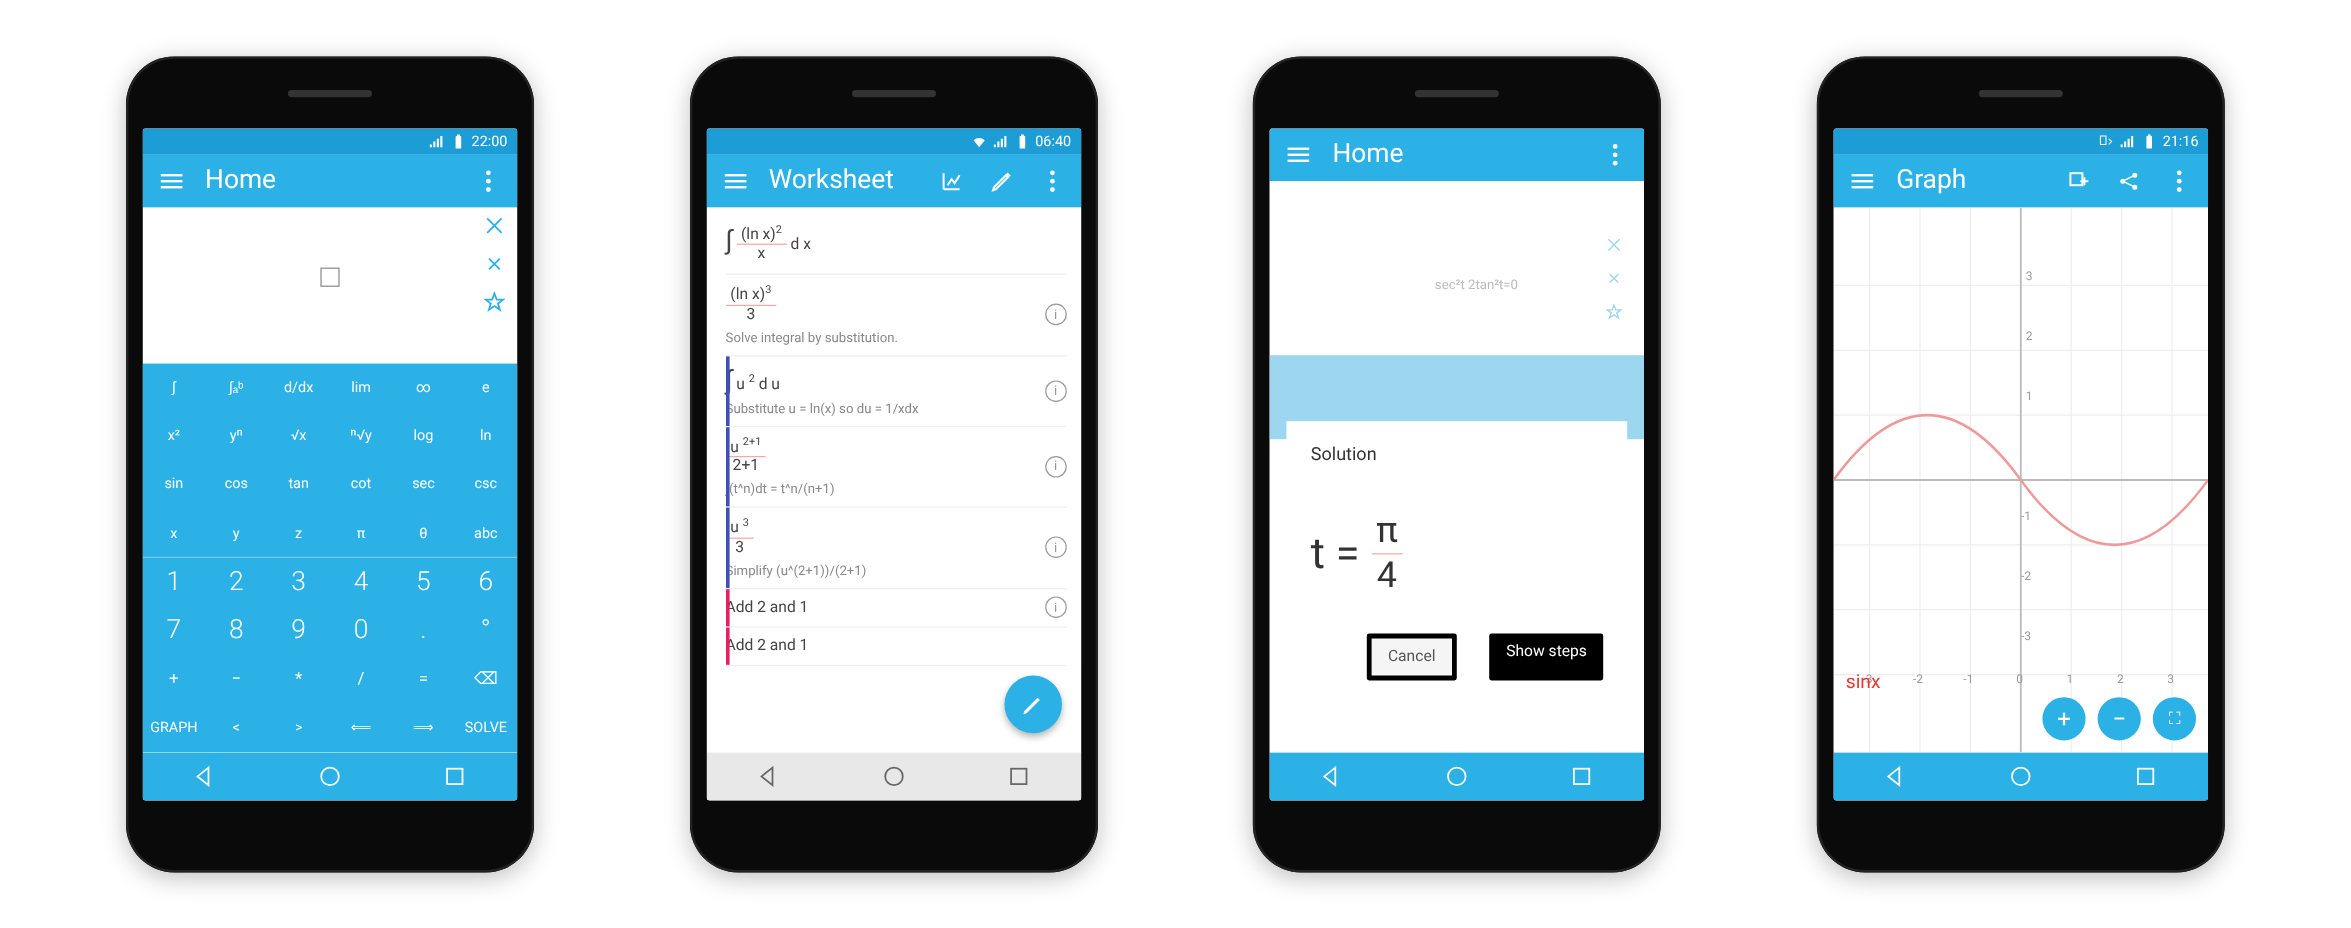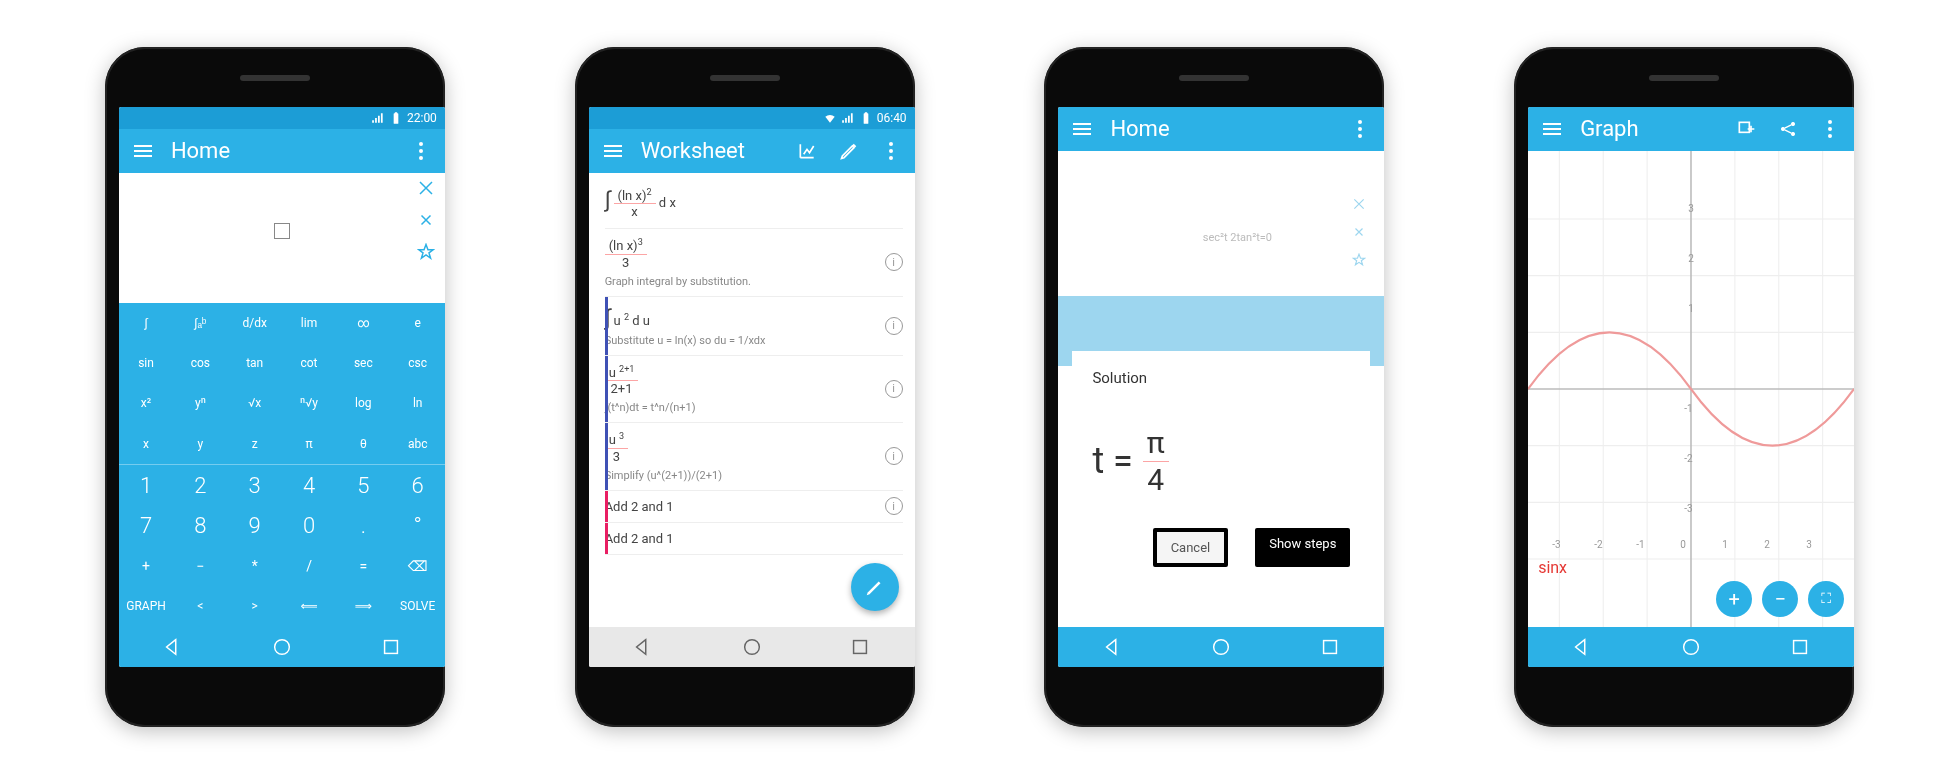--- a/index.html
+++ b/index.html
@@ -11,21 +11,21 @@
     align-items: center;
     width: 1959px;
     height: 773px;
     padding: 20px 40px;
   }
   .phone {
     width: 340px;
     height: 680px;
     background: #0a0a0a;
     border-radius: 40px;
-    padding: 60px 0 60px 14px;
+    padding: 60px 14px 60px 14px;
     position: relative;
     box-shadow: 0 4px 20px rgba(0,0,0,.25), inset 0 0 0 2px #222;
   }
   .phone::before {
     content: "";
     position: absolute;
     top: 28px;
     left: 50%;
     transform: translateX(-50%);
     width: 70px;
@@ -185,34 +185,34 @@
     <div class="s1-pad">
       <div class="s1-row small">
             <div class="key">∫</div>
             <div class="key">∫ₐᵇ</div>
             <div class="key">d/dx</div>
             <div class="key">lim</div>
             <div class="key">∞</div>
             <div class="key">e</div>
           </div>
       <div class="s1-row small">
+            <div class="key">x²</div>
+            <div class="key">yⁿ</div>
+            <div class="key">√x</div>
+            <div class="key">ⁿ√y</div>
+            <div class="key">log</div>
+            <div class="key">ln</div>
+          </div>
+      <div class="s1-row small">
             <div class="key">sin</div>
             <div class="key">cos</div>
             <div class="key">tan</div>
             <div class="key">cot</div>
             <div class="key">sec</div>
             <div class="key">csc</div>
-          </div>
-      <div class="s1-row small">
-            <div class="key">x²</div>
-            <div class="key">yⁿ</div>
-            <div class="key">√x</div>
-            <div class="key">ⁿ√y</div>
-            <div class="key">log</div>
-            <div class="key">ln</div>
           </div>
       <div class="s1-row small">
             <div class="key">x</div>
             <div class="key">y</div>
             <div class="key">z</div>
             <div class="key">π</div>
             <div class="key">θ</div>
             <div class="key">abc</div>
           </div>
       <div class="hr-line"></div>
@@ -307,21 +307,21 @@
             <div><span class="intg">∫</span> <span class="frac">
                 <span class="num">(ln x)<span class="sup">2</span></span>
                 <span class="den">x</span>
               </span> d x</div>
           </div>
           <div class="ws-item">
             <div><span class="frac">
                 <span class="num">(ln x)<span class="sup">3</span></span>
                 <span class="den">3</span>
               </span></div>
-            <div class="ws-sub">Graph integral by substitution.</div>
+            <div class="ws-sub">Solve integral by substitution.</div>
             <div class="info">i</div>
           </div>
           <div class="ws-item">
             <div class="bar-blue"></div>
             <div><span class="intg">∫</span> u <span class="sup">2</span> d u</div>
             <div class="ws-sub">Substitute u = ln(x) so du = 1/xdx</div>
             <div class="info">i</div>
           </div>
           <div class="ws-item">
             <div class="bar-blue"></div>
@@ -426,20 +426,32 @@
         </svg>
     <svg viewBox="0 0 24 24">
           <rect x="5" y="5" width="14" height="14"></rect>
         </svg>
   </div>
  </div>
 </div>
 
 <div class="phone">
  <div class="screen">
+  <div class="statusbar">
+    <svg viewBox="0 0 24 24">
+          <path d="M4 4h8v12H4zM16 8l4 4-4 4" fill="none" stroke="#fff" stroke-width="1.5"></path>
+        </svg>
+    <svg viewBox="0 0 24 24">
+          <path d="M2 20h3v-4H2v4zm5 0h3v-8H7v8zm5 0h3V8h-3v12zm5 0h3V4h-3v16z"></path>
+        </svg>
+    <svg viewBox="0 0 24 24">
+          <path d="M15 4h-1V2h-4v2H9a1 1 0 00-1 1v16a1 1 0 001 1h6a1 1 0 001-1V5a1 1 0 00-1-1z"></path>
+        </svg>
+    <span class="time">21:16</span>
+  </div>
   <div class="appbar">
     <div class="iconbtn hamburger">
           <span></span>
           <span></span>
           <span></span>
         </div>
     <div class="title">Graph</div>
     <div class="iconbtn">
           <svg viewBox="0 0 24 24">
             <rect x="4" y="4" width="12" height="12" fill="none" stroke="#fff" stroke-width="2"></rect>

